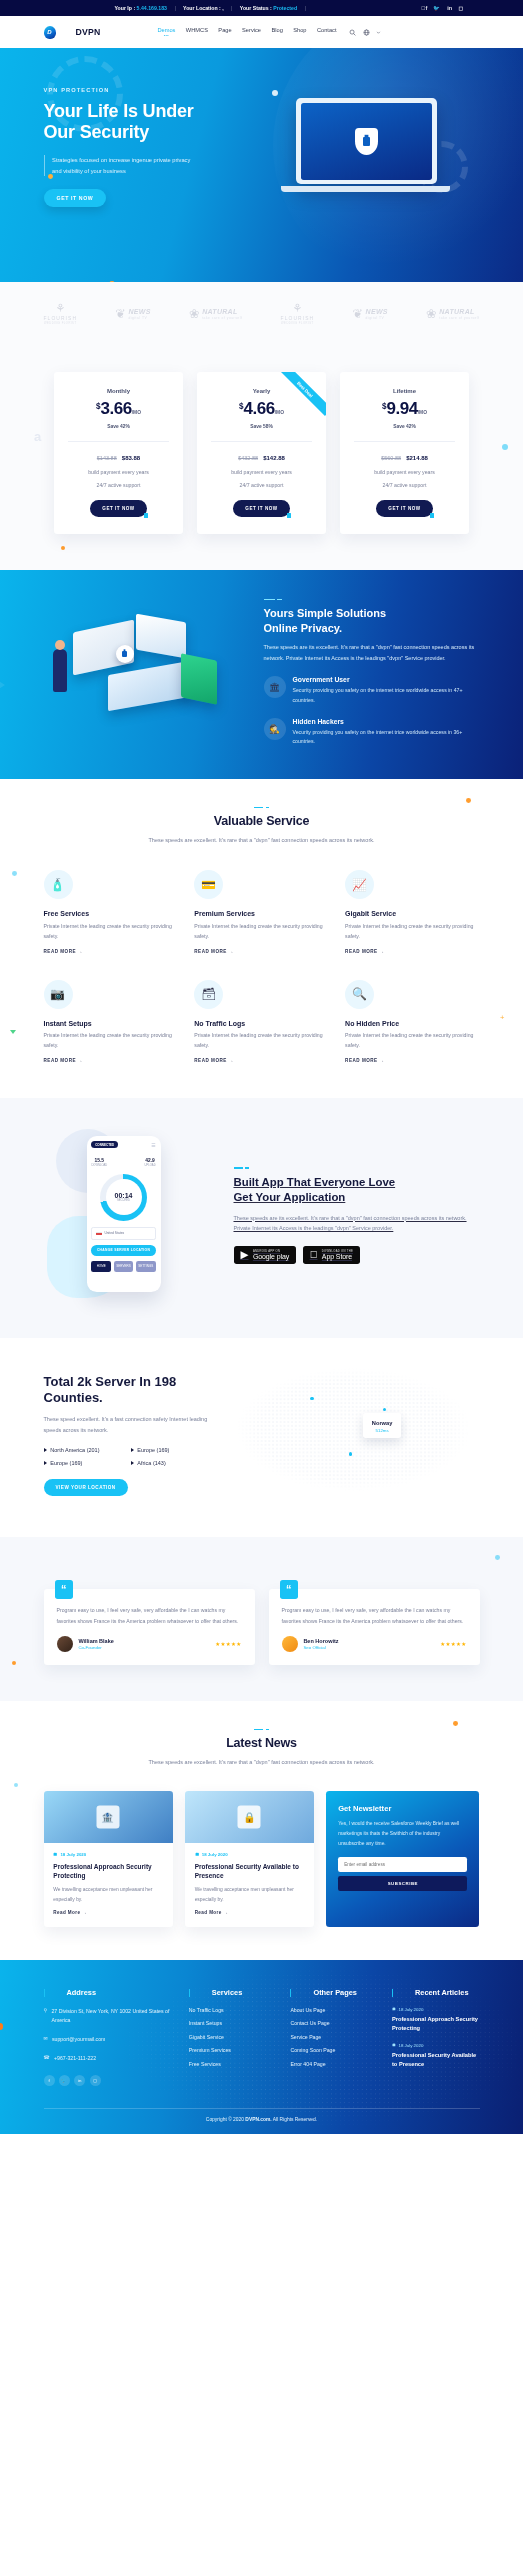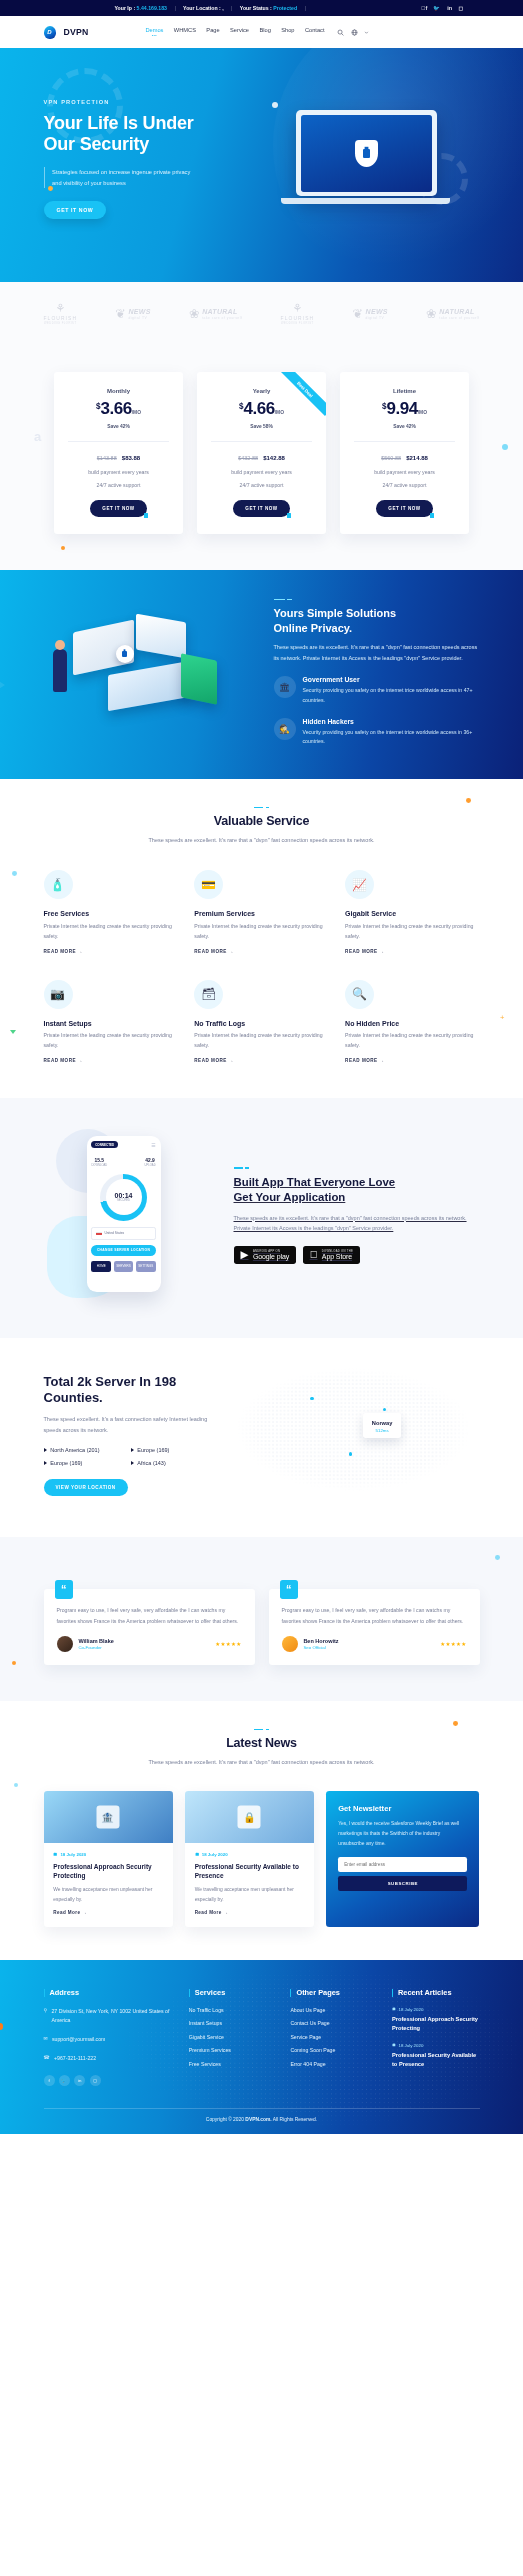--- a/index.html
+++ b/index.html
@@ -31,21 +31,21 @@
   .tb-socials span { font-size: 5.5px; color: #fff; opacity: .9; cursor: pointer; }
 
   
   .nav {
     height: 32px;
     background: #fff;
     display: flex;
     align-items: center;
   }
   .nav-inner { width: 436px; margin: 0 auto; display: flex; align-items: center; }
-  .logo { display: flex; align-items: center; gap: 8px; }
+  .logo { display: flex; align-items: center; gap: 20px; }
   .logo-mark {
     width: 12px; height: 13px; border-radius: 50% 50% 45% 45%;
     background: linear-gradient(150deg,#1ec8f5 0%,#0b6fd4 55%,#0a2a8f 100%);
     display: flex; align-items: center; justify-content: center;
     color: #fff; font-size: 6px; font-weight: bold; font-style: italic;
   }
   .logo-text { font-size: 8.7px; font-weight: bold; letter-spacing: 0.2px; color: #0d1136; }
   .menu { display: flex; align-items: center; gap: 10.4px; margin-left: 57px; }
   .menu a {
     font-size: 5.7px; color: #3a4057; text-decoration: none; position: relative;
@@ -65,21 +65,21 @@
     position: relative;
     height: 234px;
     background: linear-gradient(105deg,#0ab4ec 0%,#0a9ade 38%,#0a57b4 70%,#0b2a86 100%);
     overflow: hidden;
   }
   .hero::before {
     content: ""; position: absolute; right: -33px; top: -44px;
     width: 283px; height: 283px; border-radius: 50%;
     background: radial-gradient(circle at 40% 40%, rgba(255,255,255,.10), rgba(255,255,255,0) 62%);
   }
-  .hero-inner { width: 436px; margin: 12px auto; position: relative; height: 100%; }
+  .hero-inner { width: 436px; margin: 0 auto; position: relative; height: 100%; }
   .hero-copy { position: absolute; top: 39px; left: 0; width: 180px; }
   .hero-kicker { color: #d9f3ff; font-size: 5.7px; letter-spacing: 1.1px; font-weight: bold; }
   .hero-title {
     color: #fff; font-size: 18px; line-height: 1.17; font-weight: bold;
     margin-top: 7.6px; letter-spacing: -0.2px;
   }
   .hero-sub {
     margin-top: 12px; padding-left: 7.6px; border-left: 1.1px solid rgba(255,255,255,.45);
     color: #def1fd; font-size: 5.7px; line-height: 1.85; width: 147px;
   }
@@ -186,21 +186,21 @@
   .p-dot { position: absolute; border-radius: 50%; }
   .p-dot.d2 { right: 15.3px; top: 119px; width: 6px; height: 6px; background: #19c2f5; opacity: .55; }
   .p-dot.d3 { left: 61px; bottom: 19.6px; width: 4.4px; height: 4.4px; background: #ff9d2e; }
   .p-letter { position: absolute; left: 34px; top: 104px; font-size: 13px; color: #e6eaf3; font-weight: bold; }
 
   
   .solutions {
     background: linear-gradient(100deg,#0ab4ec 0%,#0a86d2 40%,#0b46a6 72%,#0b2178 100%);
     padding: 29px 0 32px; position: relative; overflow: hidden;
   }
-  .sol-inner { width: 436px; margin: 0 auto; display: flex; align-items: center; gap: 34px; }
+  .sol-inner { width: 436px; margin: 0 auto; display: flex; align-items: center; gap: 24px; }
   .sol-art { width: 196px; height: 136px; position: relative; flex: none; }
   .iso-card {
     position: absolute; border-radius: 2.2px; background: #fff;
     box-shadow: 0 5.5px 12px rgba(0,15,60,.25);
   }
   .iso-a { left: 29px; top: 21px; width: 61px; height: 43px; background: linear-gradient(160deg,#f4f8fc,#d9e6f3); transform: skewY(-12deg); }
   .iso-b { left: 92px; top: 13px; width: 50px; height: 36px; background: linear-gradient(160deg,#ffffff,#cfe3f5); transform: skewY(10deg); }
   .iso-c { left: 64px; top: 63px; width: 82px; height: 36px; background: linear-gradient(160deg,#e9f4fe,#b9d6ef); transform: skewY(-10deg); }
   .iso-d { left: 137px; top: 52px; width: 36px; height: 44px; background: linear-gradient(160deg,#2ed48f,#12a56a); transform: skewY(12deg); }
   .iso-person {
@@ -425,21 +425,21 @@
     content: ""; position: absolute; inset: 0;
     background-image: radial-gradient(rgba(255,255,255,.12) 0.5px, transparent 0.7px);
     background-size: 4.4px 4.4px;
     -webkit-mask-image: radial-gradient(ellipse 50% 60% at 62% 50%, #000 55%, transparent 80%);
             mask-image: radial-gradient(ellipse 50% 60% at 62% 50%, #000 55%, transparent 80%);
   }
   .f-inner { width: 436px; margin: 0 auto; position: relative; display: flex; gap: 14px; }
   .f-col { flex: 1; }
   .f-col.addr { flex: 1.5; }
   .f-head {
-    font-size: 7.4px; font-weight: bold; padding-left: 5px;
+    font-size: 7.4px; font-weight: bold; padding-left: 22px;
     border-left: 1.1px solid #19c2f5; line-height: 1;
   }
   .f-line { display: flex; gap: 4.4px; margin-top: 9.8px; font-size: 5.2px; line-height: 1.8; color: #e4f3fd; }
   .f-line .fi { color: #cfeafc; font-size: 4.9px; }
   .f-socials { display: flex; gap: 4.4px; margin-top: 11px; }
   .f-socials span {
     width: 11px; height: 11px; border-radius: 50%; background: rgba(255,255,255,.16);
     display: flex; align-items: center; justify-content: center; font-size: 4.4px; cursor: pointer;
   }
   .f-links { margin-top: 9.8px; }

